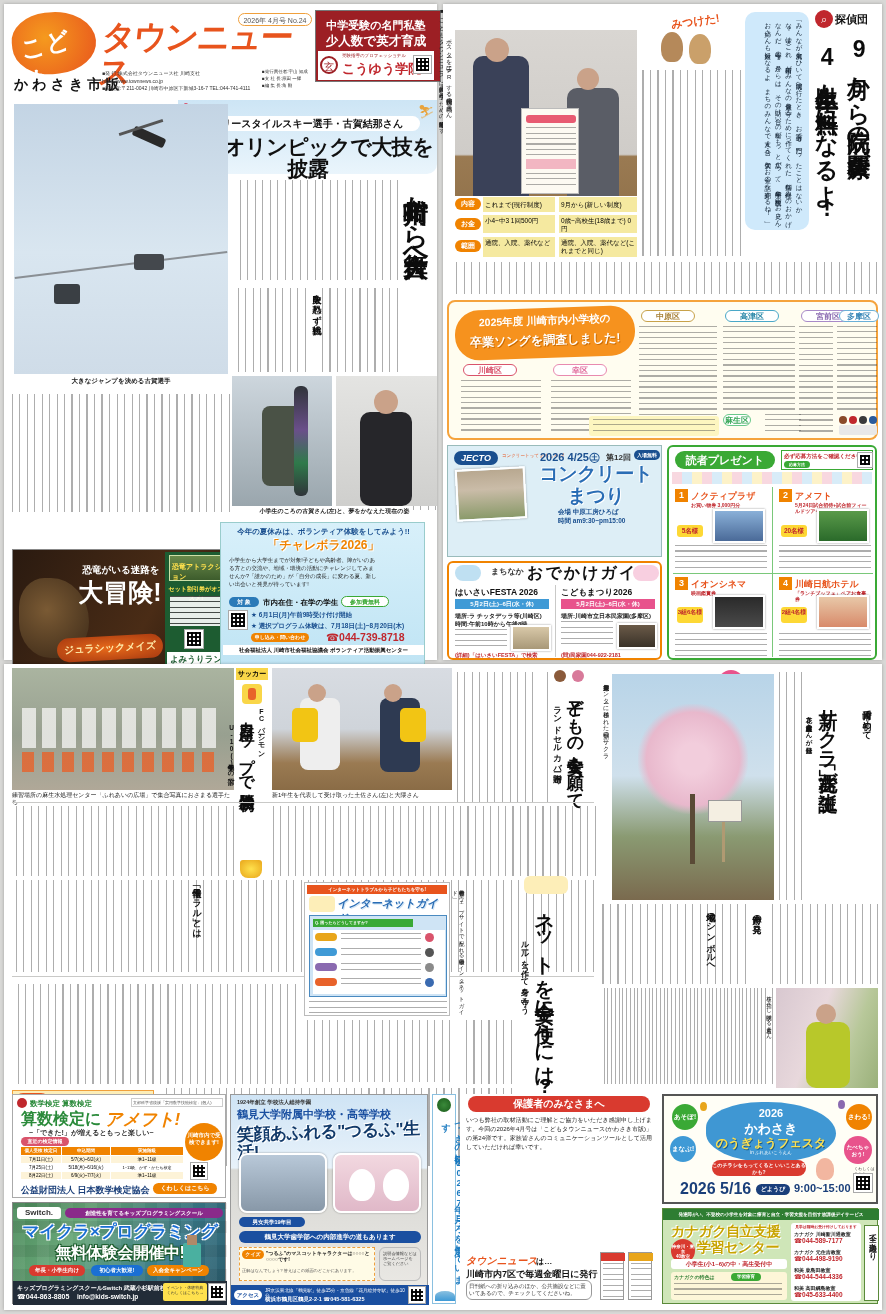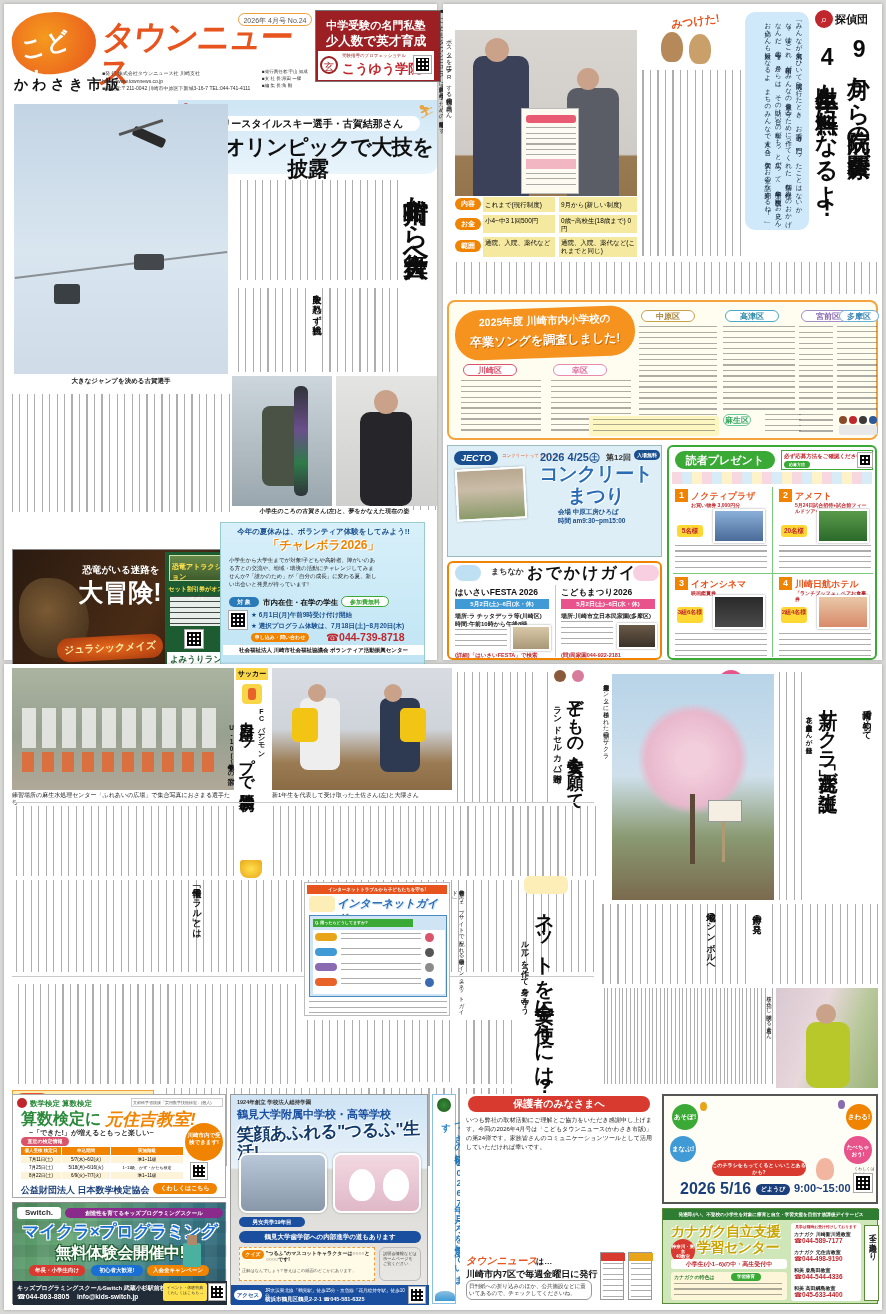--- a/index.html
+++ b/index.html
@@ -398,21 +398,21 @@
     <div class="p vt cap" style="left:762px;top:328px;height:94px;font-size:5.5px;">枝を指さし説明する名古屋さん</div>
     <div class="p simv" style="left:598px;top:324px;width:160px;height:96px;"></div>
 
     <div class="p rule" style="left:8px;top:424px;width:880px;height:0;"></div>
 
     <div class="p" style="left:8px;top:430px;width:214px;height:104px;background:#fff;border:1px solid #aaa;">
       <div class="p" style="left:4px;top:3px;width:10px;height:10px;background:#c0272d;border-radius:50%;"></div>
       <div class="p b" style="left:17px;top:4px;font-size:7.5px;color:#2a8a3a;">数学検定 算数検定</div>
       <div class="p" style="left:118px;top:3px;width:92px;font-size:4px;color:#555;border:1px solid #ccc;padding:1px;">文部科学省後援「実用数学技能検定」(個人)</div>
       <div class="p b" style="left:8px;top:14px;font-size:16px;color:#2a8a3a;">算数検定に</div>
-      <div class="p b" style="left:92px;top:13px;font-size:17px;color:#f08300;font-style:italic;">元住吉教室!</div>
+      <div class="p b" style="left:92px;top:13px;font-size:17px;color:#f08300;font-style:italic;">アメフト!</div>
       <div class="p b" style="left:16px;top:33px;font-size:7px;color:#333;">~「できた!」が増えるともっと楽しい~</div>
       <div class="p b" style="left:172px;top:28px;width:38px;height:38px;background:#f08300;border-radius:50%;color:#fff;font-size:5.5px;text-align:center;padding-top:9px;">川崎市内で受検できます!</div>
       <div class="p b pill" style="left:8px;top:42px;width:48px;height:9px;background:#d9536b;color:#fff;font-size:5px;line-height:9px;">直近の検定情報</div>
       <div class="p" style="left:8px;top:52px;width:162px;height:33px;font-size:0;">
         <div class="p b" style="left:0;top:0;width:40px;height:8px;background:#f08300;color:#fff;font-size:4.5px;line-height:8px;text-align:center;">個人受検 検定日</div>
         <div class="p b" style="left:41px;top:0;width:48px;height:8px;background:#f08300;color:#fff;font-size:4.5px;line-height:8px;text-align:center;">申込期間</div>
         <div class="p b" style="left:90px;top:0;width:72px;height:8px;background:#f08300;color:#fff;font-size:4.5px;line-height:8px;text-align:center;">実施階級</div>
         <div class="p" style="left:0;top:9px;width:40px;height:7px;background:#fdf3d8;font-size:4.5px;line-height:7px;text-align:center;">7月11日(土)</div>
         <div class="p" style="left:41px;top:9px;width:48px;height:7px;background:#fdf3d8;font-size:4.5px;line-height:7px;text-align:center;">5/7(木)~6/2(火)</div>
         <div class="p" style="left:90px;top:9px;width:72px;height:7px;background:#fdf3d8;font-size:4.5px;line-height:7px;text-align:center;">準1~11級</div>
@@ -491,20 +491,26 @@
         <div class="p" style="left:0;top:0;width:24px;height:8px;background:#d93a2f;"></div>
         <div class="p simh" style="left:2px;top:10px;width:20px;height:34px;"></div>
       </div>
       <div class="p" style="left:168px;top:158px;width:24px;height:48px;background:#fff;border:1px solid #999;">
         <div class="p" style="left:0;top:0;width:24px;height:8px;background:#e8a51a;"></div>
         <div class="p simh" style="left:2px;top:10px;width:20px;height:34px;"></div>
       </div>
     </div>
 
     <div class="p" style="left:658px;top:430px;width:216px;height:110px;background:#fffef6;border:2px solid #555;">
+      <div class="p" style="left:42px;top:6px;width:130px;height:60px;background:#3f97d3;border-radius:45% 55% 50% 50%;">
+        <div class="p b" style="left:0;top:5px;width:130px;font-size:11px;color:#fff;text-align:center;">2026</div>
+        <div class="p b" style="left:0;top:18px;width:130px;font-size:13px;color:#fff;text-align:center;">かわさき</div>
+        <div class="p b" style="left:0;top:33px;width:130px;font-size:12px;color:#ffe14d;text-align:center;text-shadow:1px 1px 0 #1a5a8a;">のうぎょうフェスタ</div>
+        <div class="p" style="left:0;top:48px;width:130px;font-size:4.5px;color:#fff;text-align:center;">in ふれあいこうえん</div>
+      </div>
       <div class="p b" style="left:8px;top:8px;width:26px;height:26px;background:#3aa935;border-radius:50%;color:#fff;font-size:6.5px;text-align:center;line-height:26px;">あそぼ!</div>
       <div class="p b" style="left:6px;top:40px;width:26px;height:26px;background:#3f9ad6;border-radius:50%;color:#fff;font-size:6.5px;text-align:center;line-height:26px;">まなぶ!</div>
       <div class="p b" style="left:182px;top:8px;width:26px;height:26px;background:#f08300;border-radius:50%;color:#fff;font-size:6.5px;text-align:center;line-height:26px;">さわる!</div>
       <div class="p b" style="left:180px;top:40px;width:28px;height:28px;background:#e8538c;border-radius:50%;color:#fff;font-size:5.5px;text-align:center;padding-top:8px;box-sizing:border-box;">たべちゃおう!</div>
       <div class="p" style="left:36px;top:6px;width:7px;height:9px;background:#e8a51a;border-radius:50%;"></div>
       <div class="p" style="left:174px;top:4px;width:7px;height:9px;background:#8a6ab0;border-radius:50%;"></div>
       <div class="p b" style="left:48px;top:64px;width:94px;height:16px;background:#d93a2f;border-radius:8px;color:#fff;font-size:5px;text-align:center;line-height:1.4;padding-top:2px;box-sizing:border-box;">このチラシをもってくると いいことあるかも?</div>
       <div class="p" style="left:152px;top:62px;width:18px;height:22px;background:#f2b6a0;border-radius:50% 50% 40% 40%;"></div>
       <div class="p b" style="left:16px;top:84px;font-size:16px;color:#1a3f7a;">2026 5/16</div>
       <div class="p b pill" style="left:92px;top:88px;width:34px;height:11px;background:#1a3f7a;color:#fff;font-size:6px;line-height:11px;">どようび</div>

